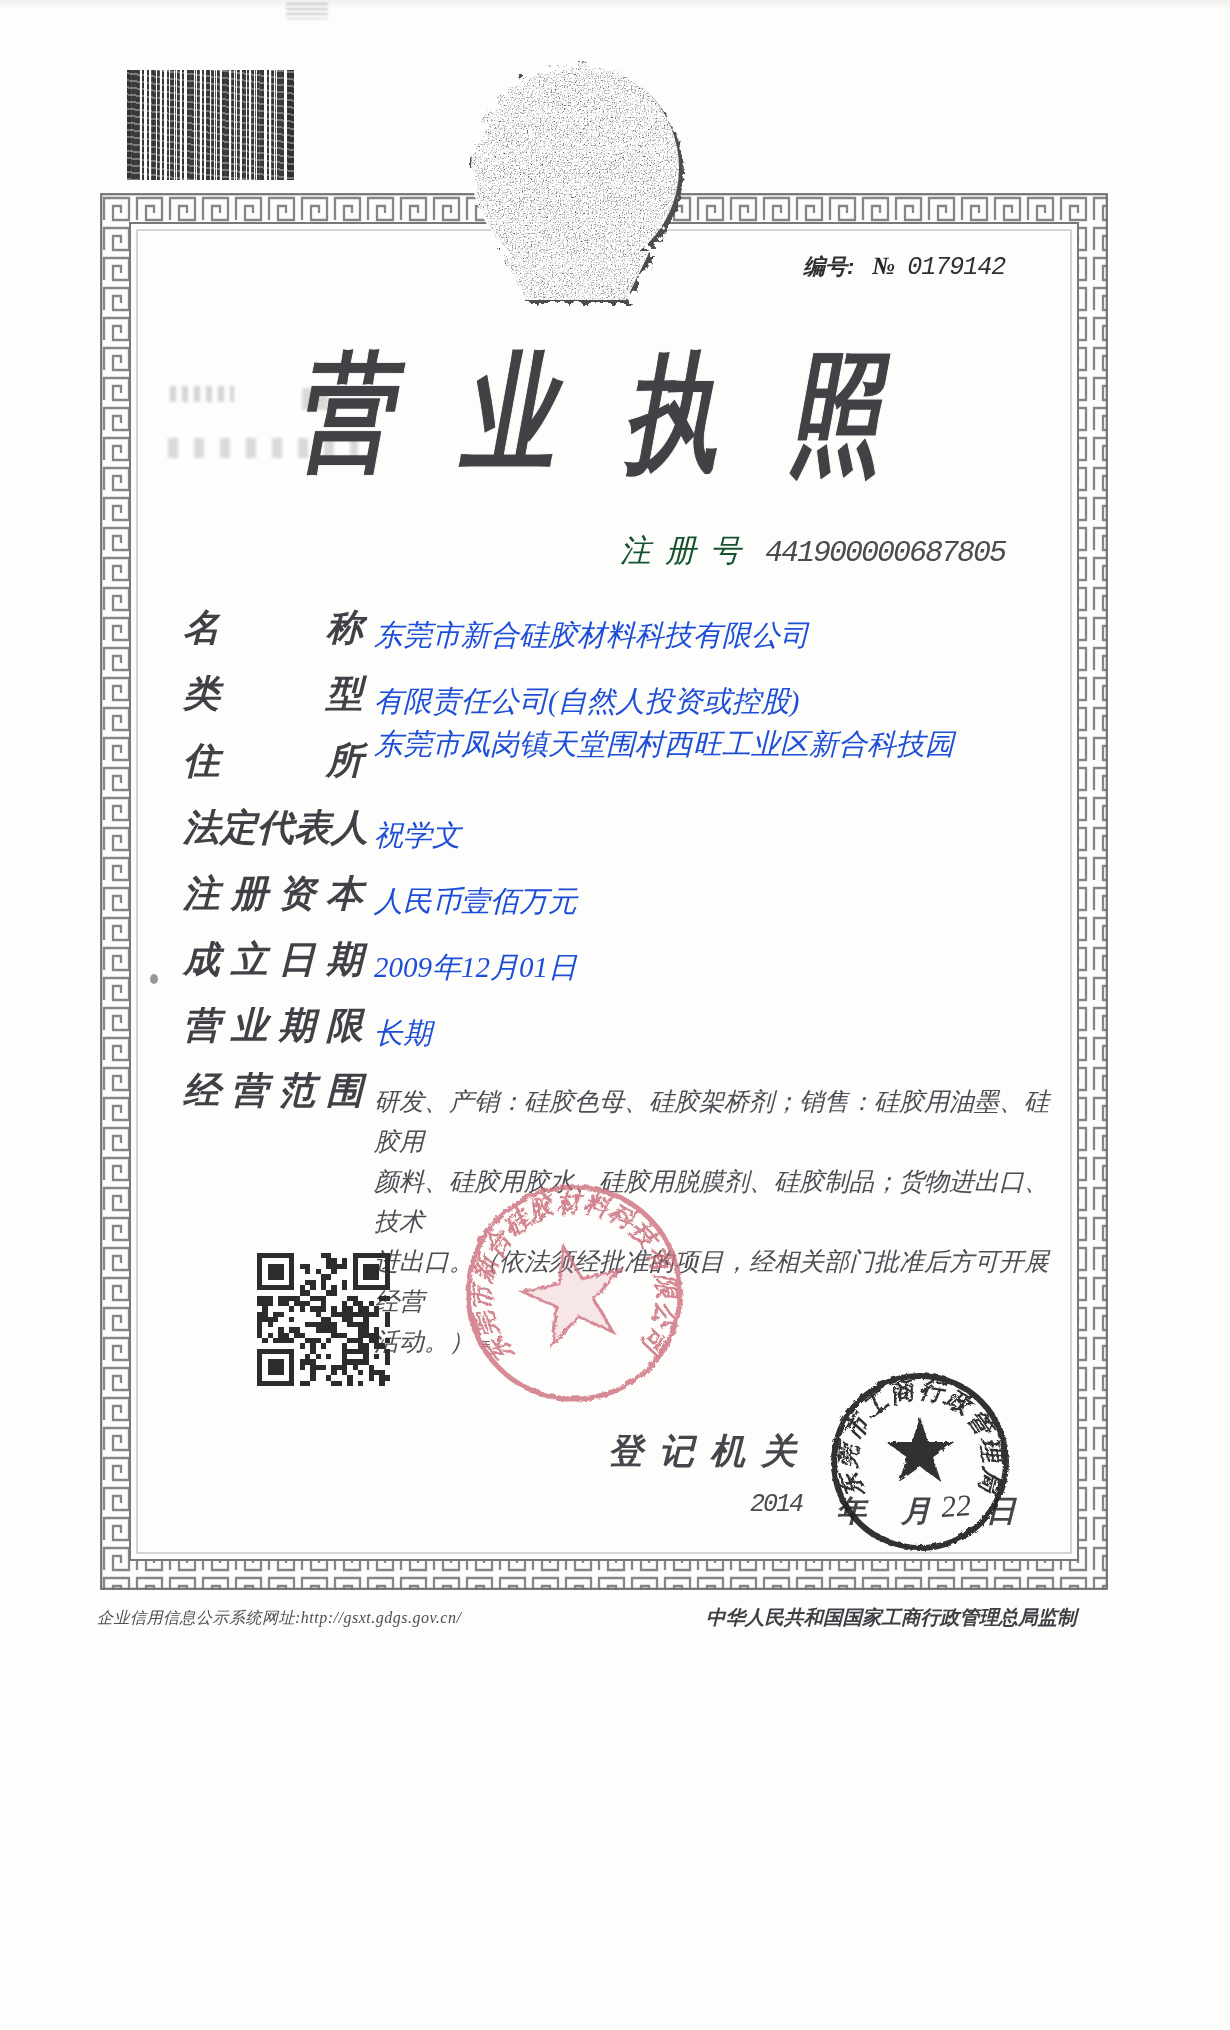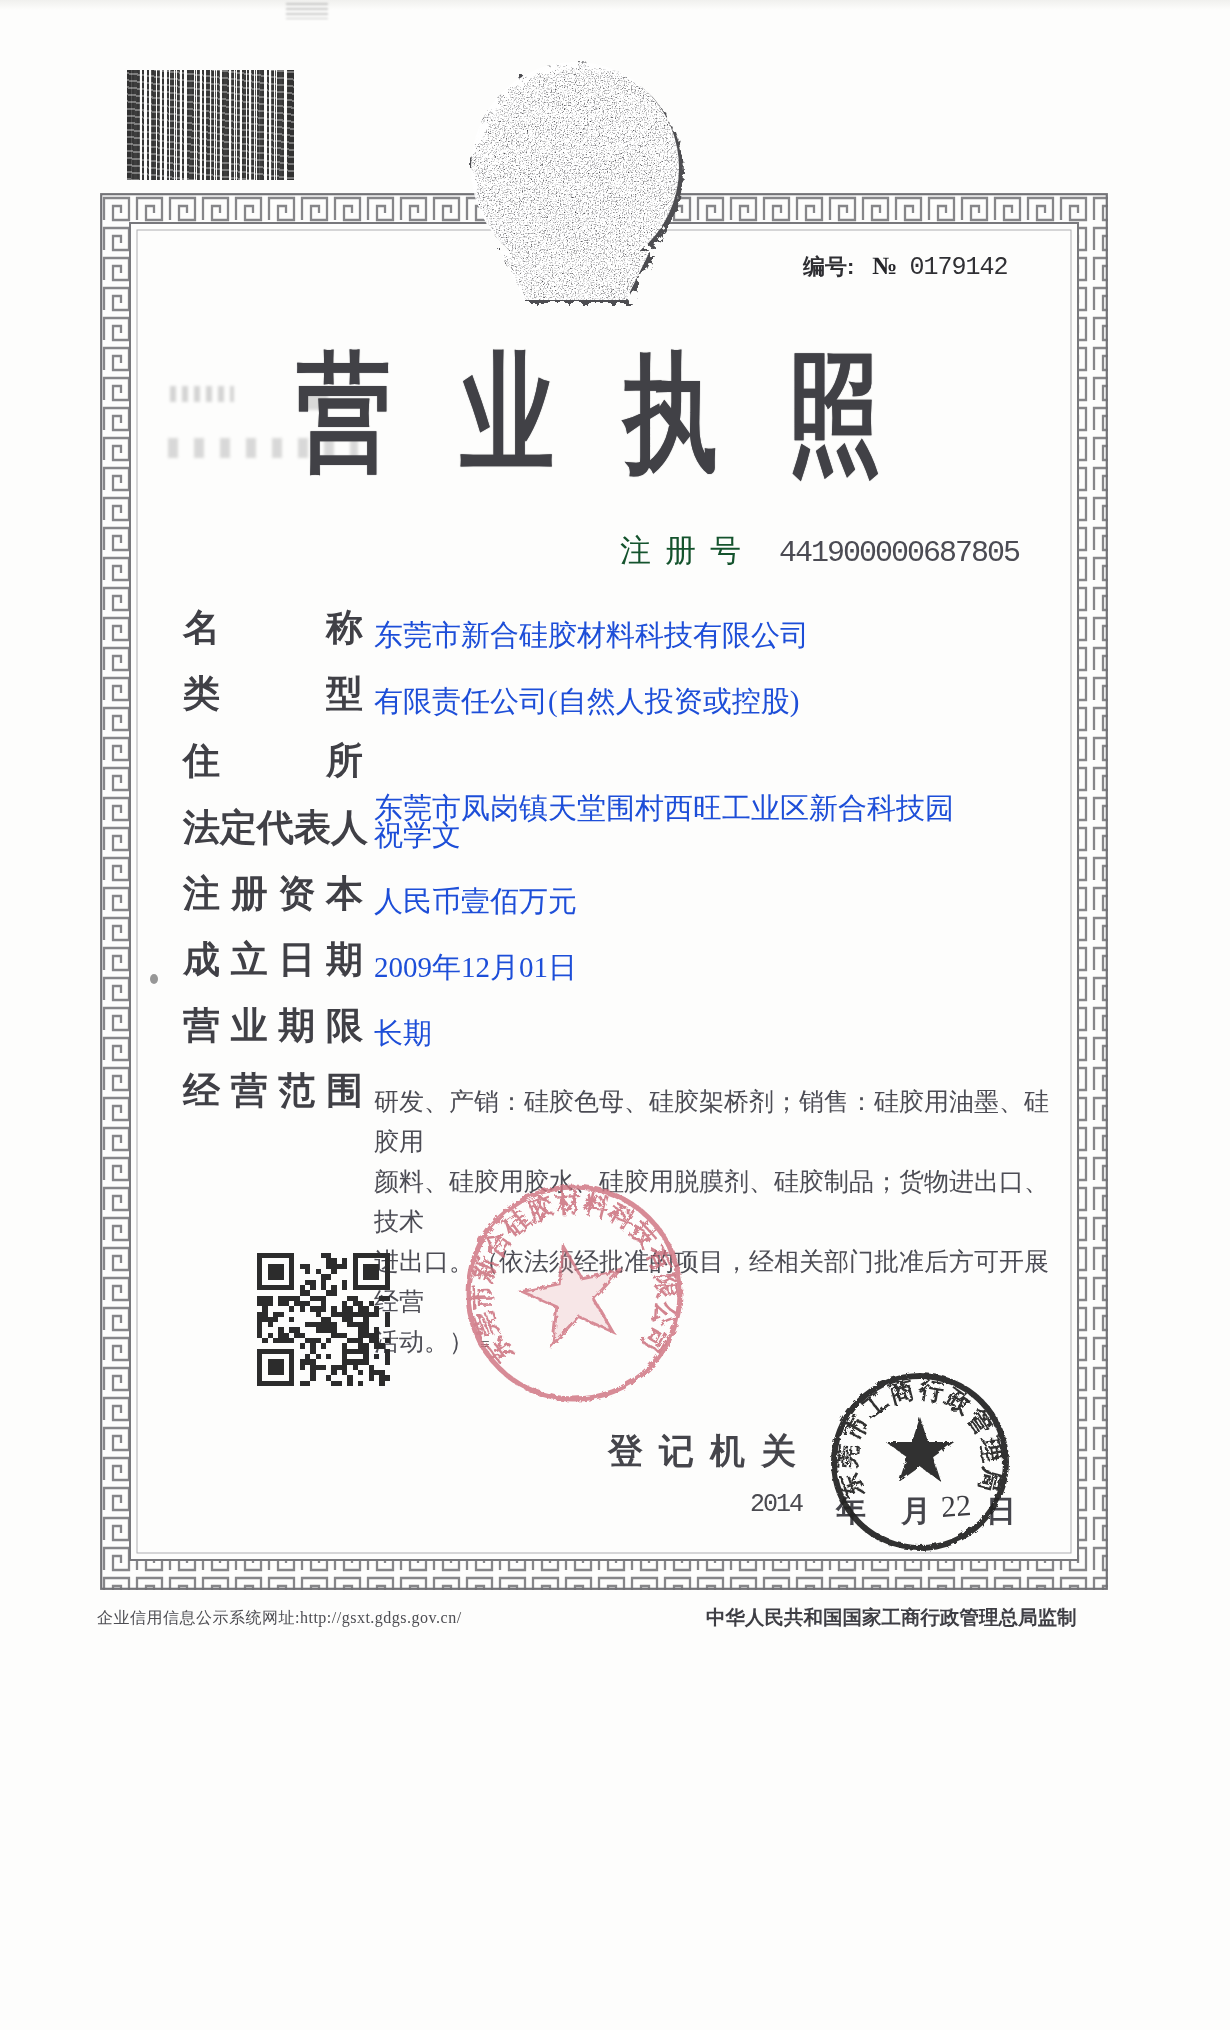--- a/index.html
+++ b/index.html
@@ -1,18 +1,18 @@
 <!DOCTYPE html>
 <html><head>
 <meta charset="utf-8">
 <style>
   html,body{margin:0;padding:0;background:#ffffff;}
   .page{position:relative;width:1230px;height:2030px;overflow:hidden;
         background:#fdfdfc;
-        font-family:"Liberation Serif", serif;color:#3c3c3c;}
+        font-family:"Liberation Serif", serif;color:#3c3c3c;font-style:italic;}
   .page::before{content:"";position:absolute;left:0;top:0;width:100%;height:10px;
         background:linear-gradient(#e3e3df,rgba(255,255,255,0));opacity:.5;pointer-events:none;}
 
   
   .barcode{position:absolute;left:127px;top:70px;width:167px;height:110px;
     background:
       repeating-linear-gradient(90deg,#1b1b1b 0 2px,rgba(255,255,255,0) 2px 5px),
       repeating-linear-gradient(90deg,rgba(255,255,255,0) 0 7px,#232323 7px 11px,rgba(255,255,255,0) 11px 18px),
       repeating-linear-gradient(90deg,#3a3a3a 0 1px,rgba(255,255,255,0) 1px 4px);
     box-shadow:inset 4px 0 0 #161616, inset -6px 0 0 #161616;
@@ -35,21 +35,21 @@
   
   .title{position:absolute;left:297px;top:348px;margin:0;
      font-size:128px;line-height:1.04;font-weight:800;color:#414146;
      letter-spacing:96px;white-space:nowrap;
      transform:scaleX(0.73);transform-origin:left top;
      text-shadow:0 0 1px rgba(55,55,60,.85);filter:blur(.25px);}
 
   
   .regno{position:absolute;left:620px;top:530px;white-space:nowrap;}
   .regno .lab{font-size:31px;letter-spacing:14px;color:#14532d;font-weight:500;}
-  .regno .val{font-family:"Liberation Mono",monospace;font-size:30px;letter-spacing:-2px;color:#4b4b53;margin-left:20px;}
+  .regno .val{font-family:"Liberation Mono",monospace;font-size:30px;letter-spacing:-2px;color:#4b4b53;margin-left:6px;}
 
   
   .flabel{position:absolute;left:183px;width:180px;display:flex;justify-content:space-between;
      font-size:37px;font-weight:700;color:#404046;line-height:1.1;
      font-family:"Liberation Serif",serif;}
   .fvalue{position:absolute;left:374px;font-size:29px;color:#1d4ed8;line-height:1.25;white-space:nowrap;}
   .scope{white-space:pre-line;font-size:25px;line-height:40px;color:#4c4c54;width:680px;font-weight:500;}
   .endmark{font-size:17px;color:#3a3a3a;margin-left:6px;letter-spacing:-1px;}
 
   
@@ -167,21 +167,21 @@
         <span>类</span>
         <span>型</span>
       </div>
     <div class="fvalue" style="top:683px">有限责任公司(自然人投资或控股)</div>
   </div>
   <div>
     <div class="flabel" style="top:741px">
         <span>住</span>
         <span>所</span>
       </div>
-    <div class="fvalue" style="top:790px">东莞市凤岗镇天堂围村西旺工业区新合科技园</div>
+    <div class="fvalue" style="top:726px">东莞市凤岗镇天堂围村西旺工业区新合科技园</div>
   </div>
   <div>
     <div class="flabel" style="top:808px">
         <span>法</span>
         <span>定</span>
         <span>代</span>
         <span>表</span>
         <span>人</span>
       </div>
     <div class="fvalue" style="top:817px">祝学文</div>

